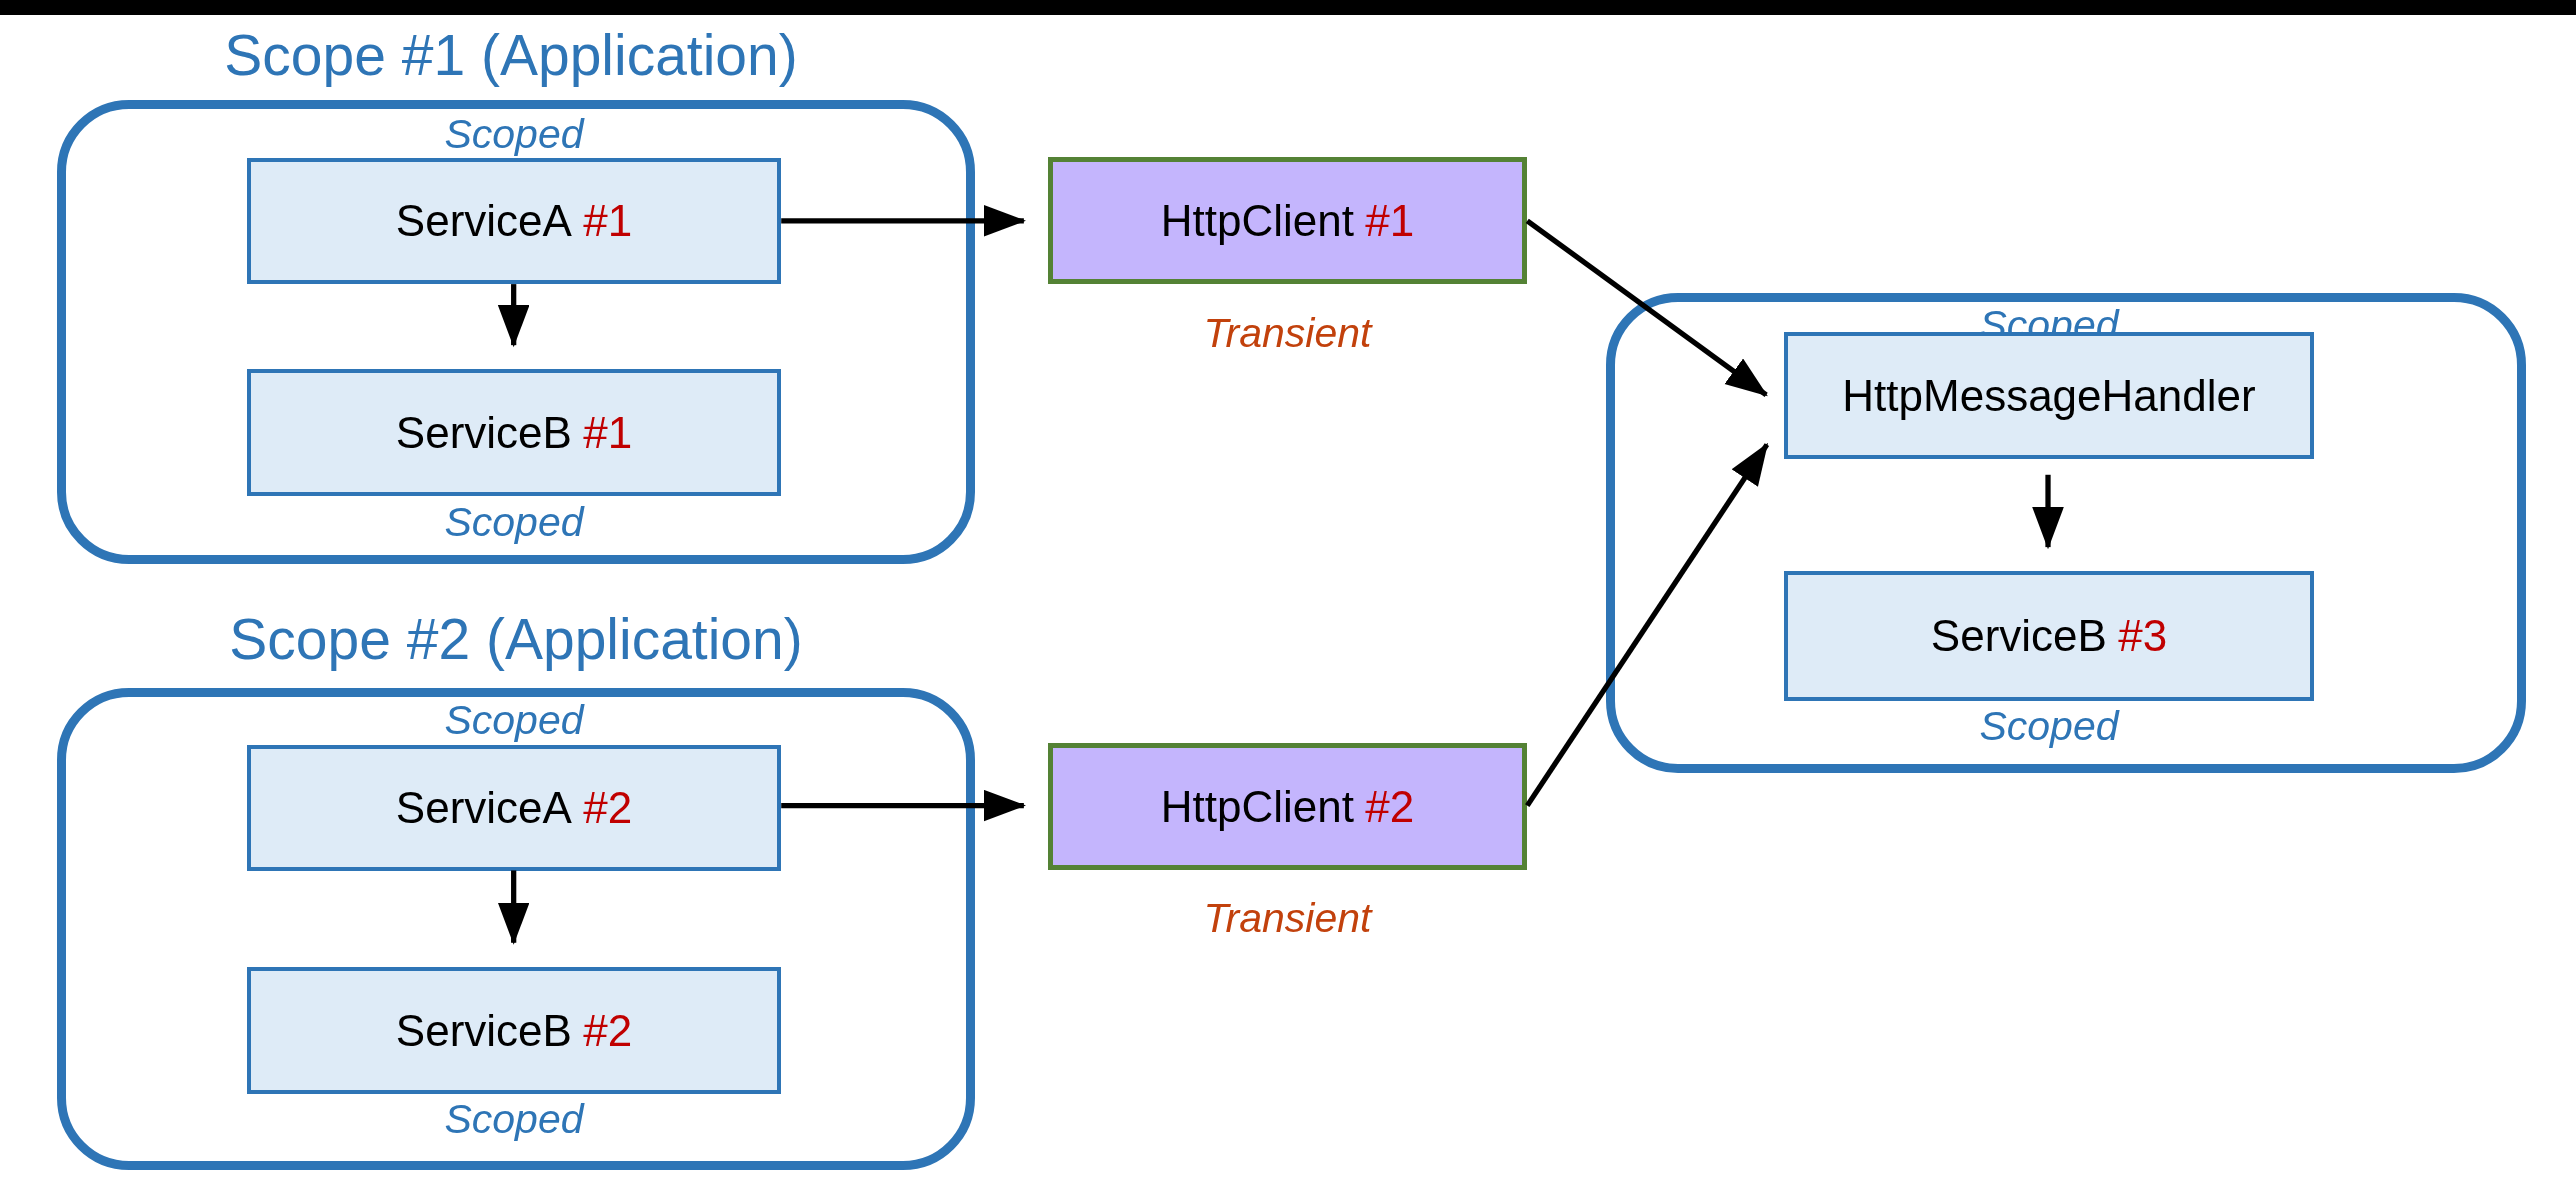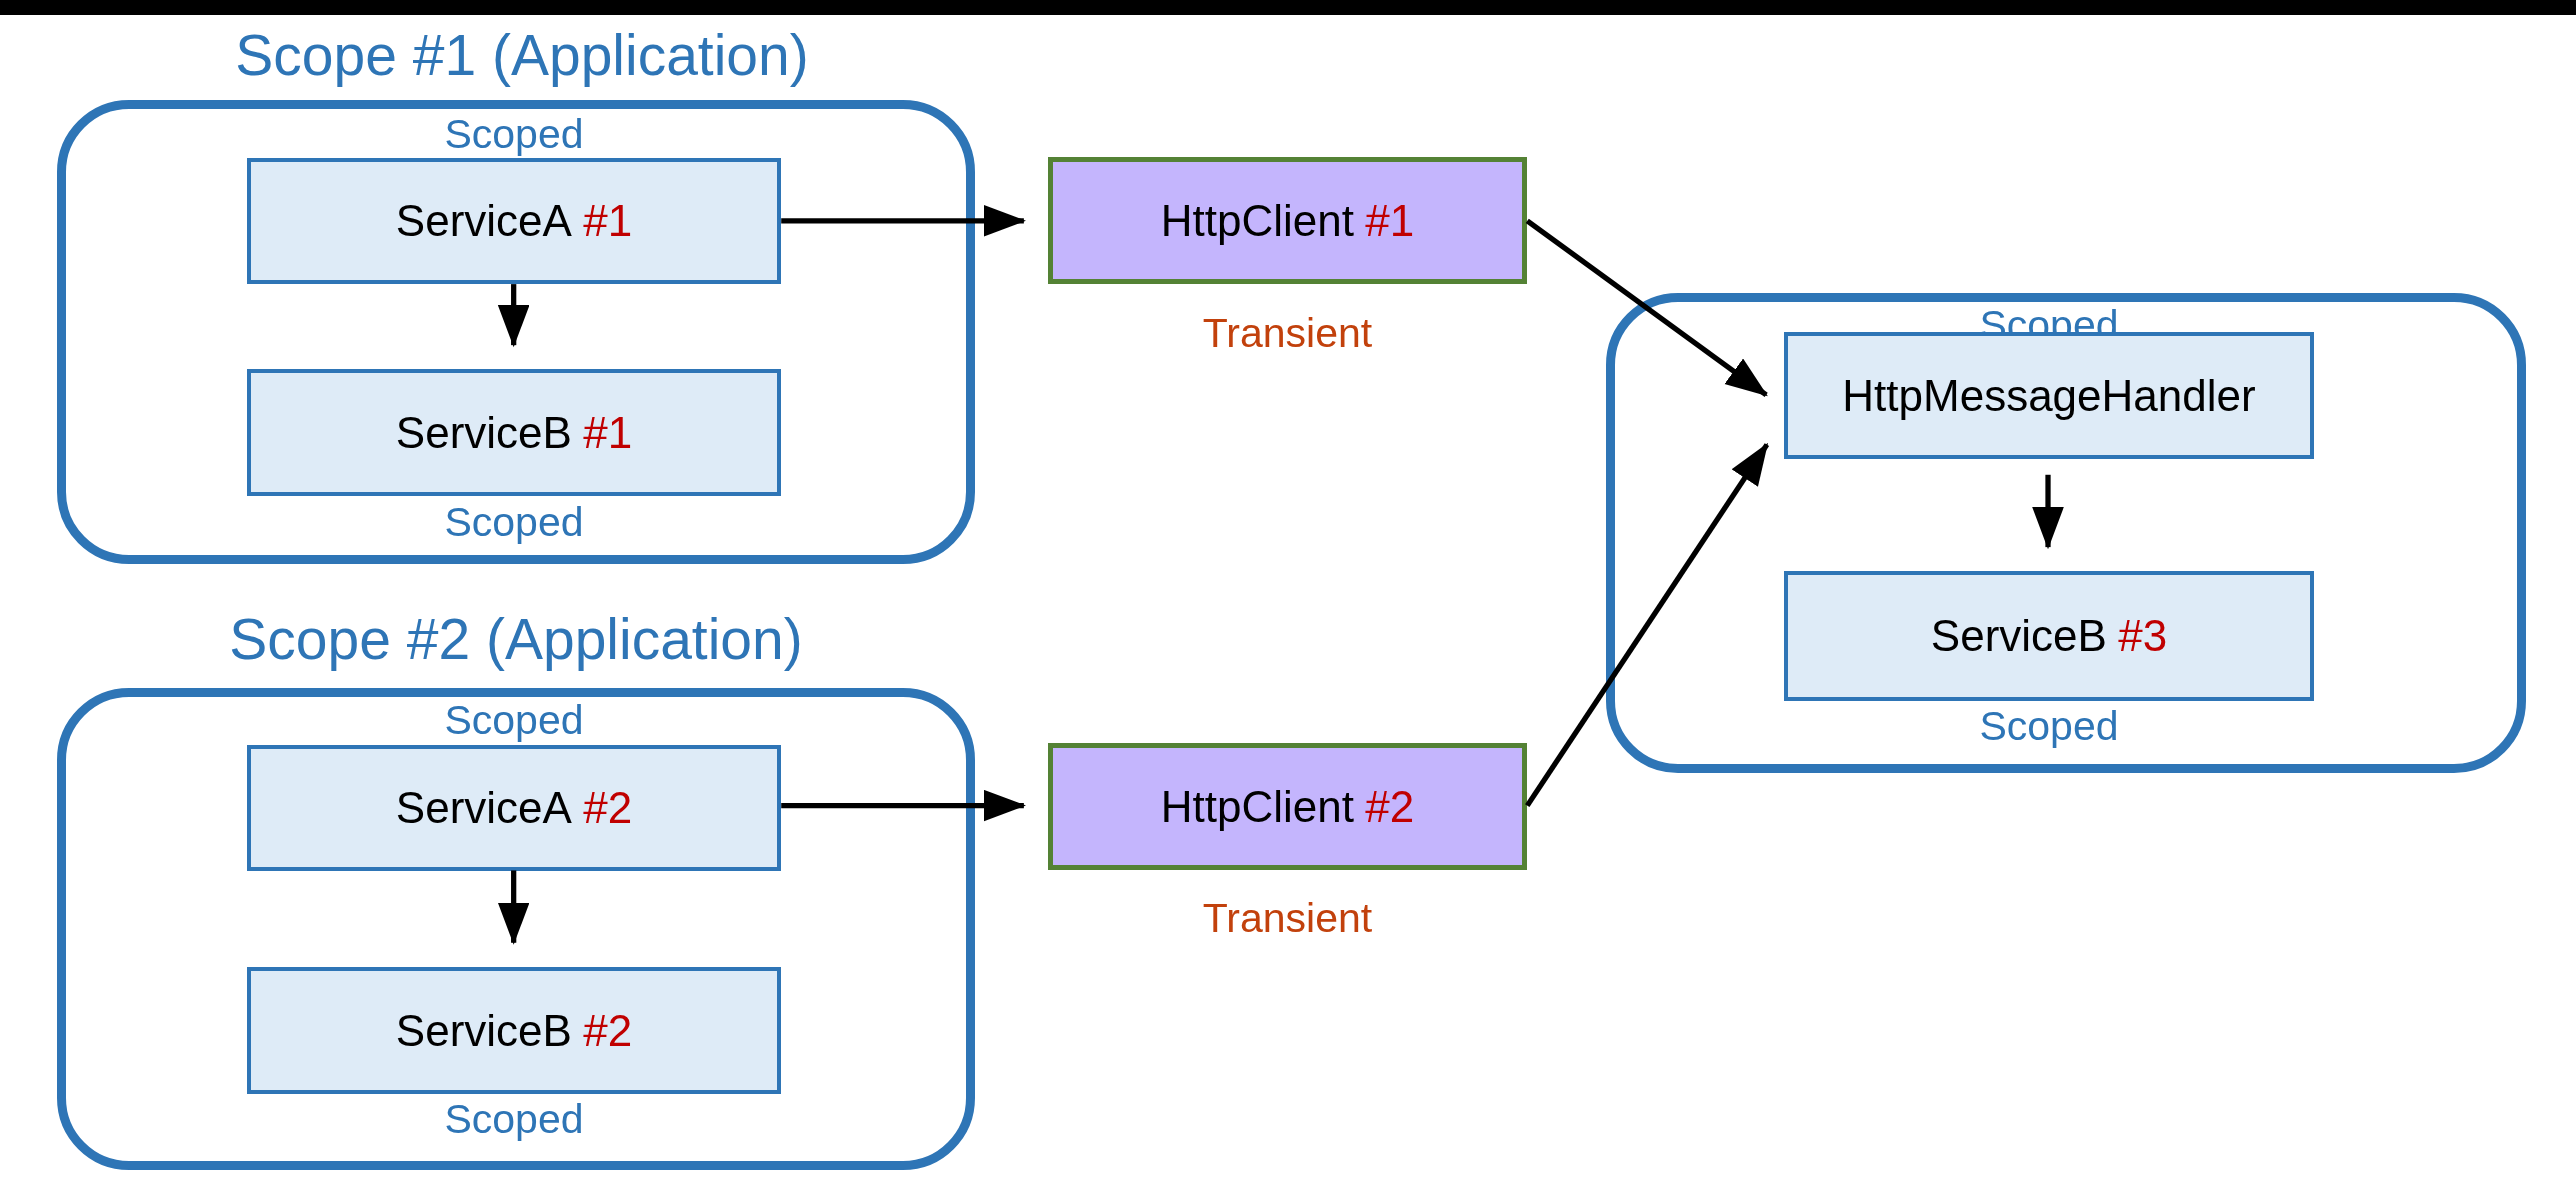--- a/index.html
+++ b/index.html
@@ -28,28 +28,29 @@
 
   
   .scope-title{
     position:absolute;
     color:#2E75B6;
     font-size:57px;
     line-height:1.1;
     text-align:center;
     white-space:nowrap;
   }
-  .t1{left:63px;top:24px;width:918px;}
+  .t1{left:52px;top:24px;width:918px;}
   .t2{left:57px;top:608px;width:918px;}
   .t3{left:1606px;top:215px;width:920px;}
 
   
   .lifetime{
     position:absolute;
     font-size:41px;
+    font-style:italic;
     text-align:center;
     line-height:1.0;
     white-space:nowrap;
   }
   .lt-blue{color:#2E75B6;}
   .lt-green{color:#c2410c;margin-top:20px;}
   .lt-s1-top{left:247px;top:114px;width:534px;}
   .lt-s1-bot{left:247px;top:502px;width:534px;}
   .lt-s2-top{left:247px;top:700px;width:534px;}
   .lt-s2-bot{left:247px;top:1099px;width:534px;}

